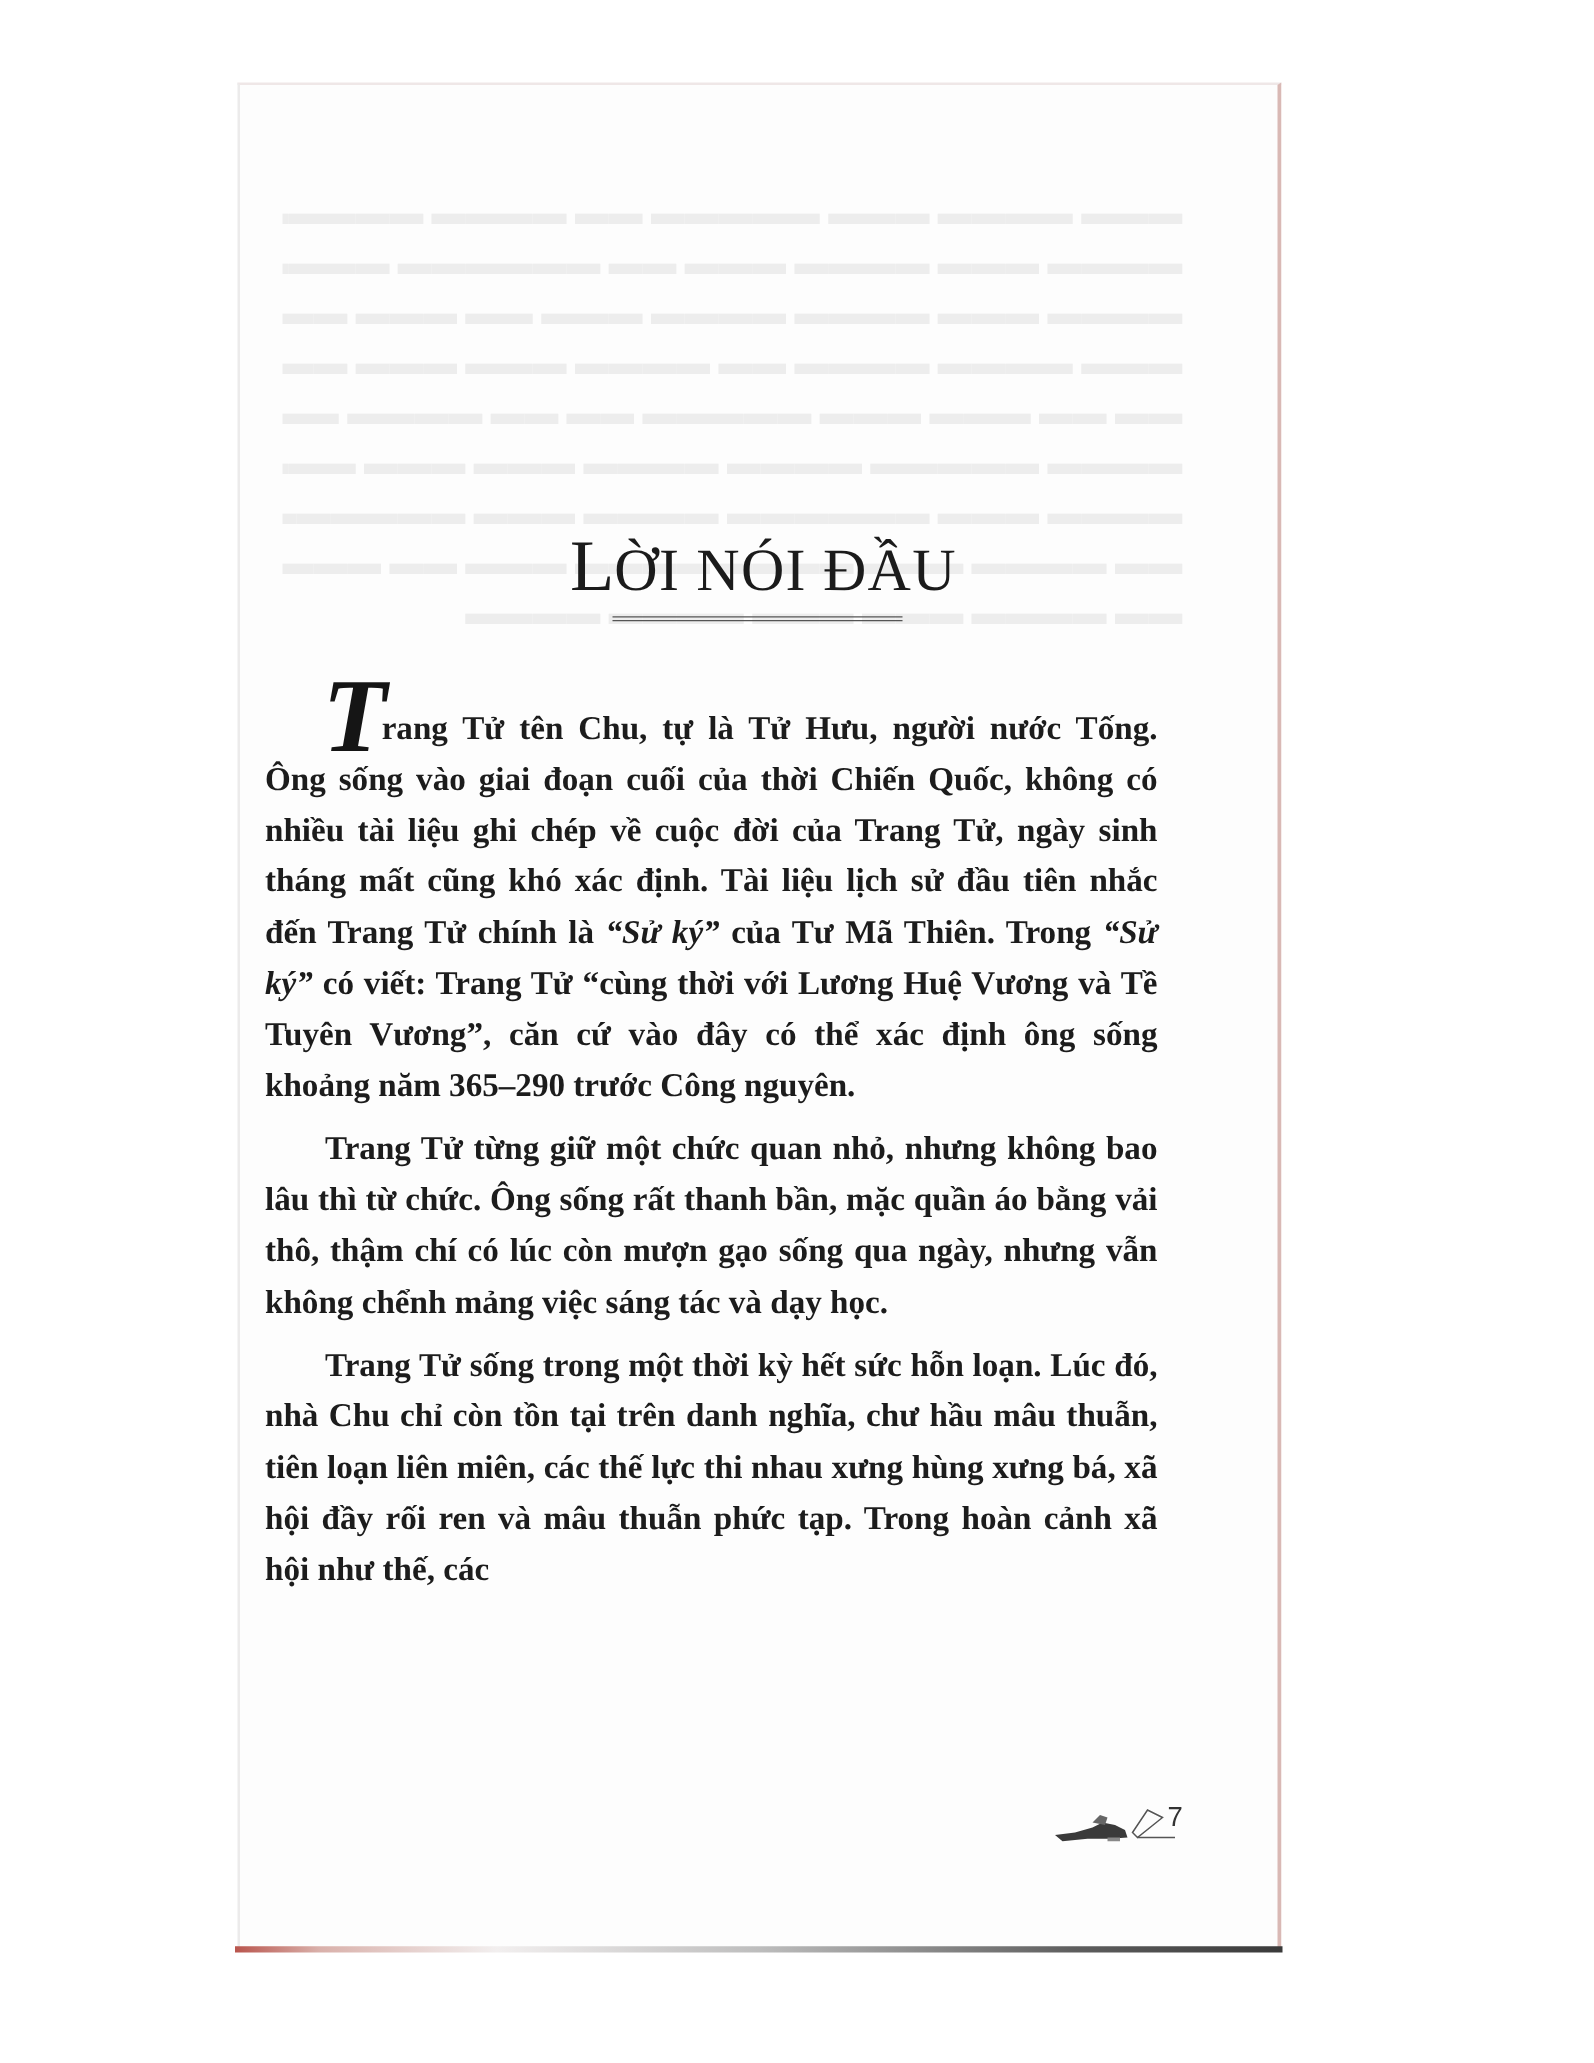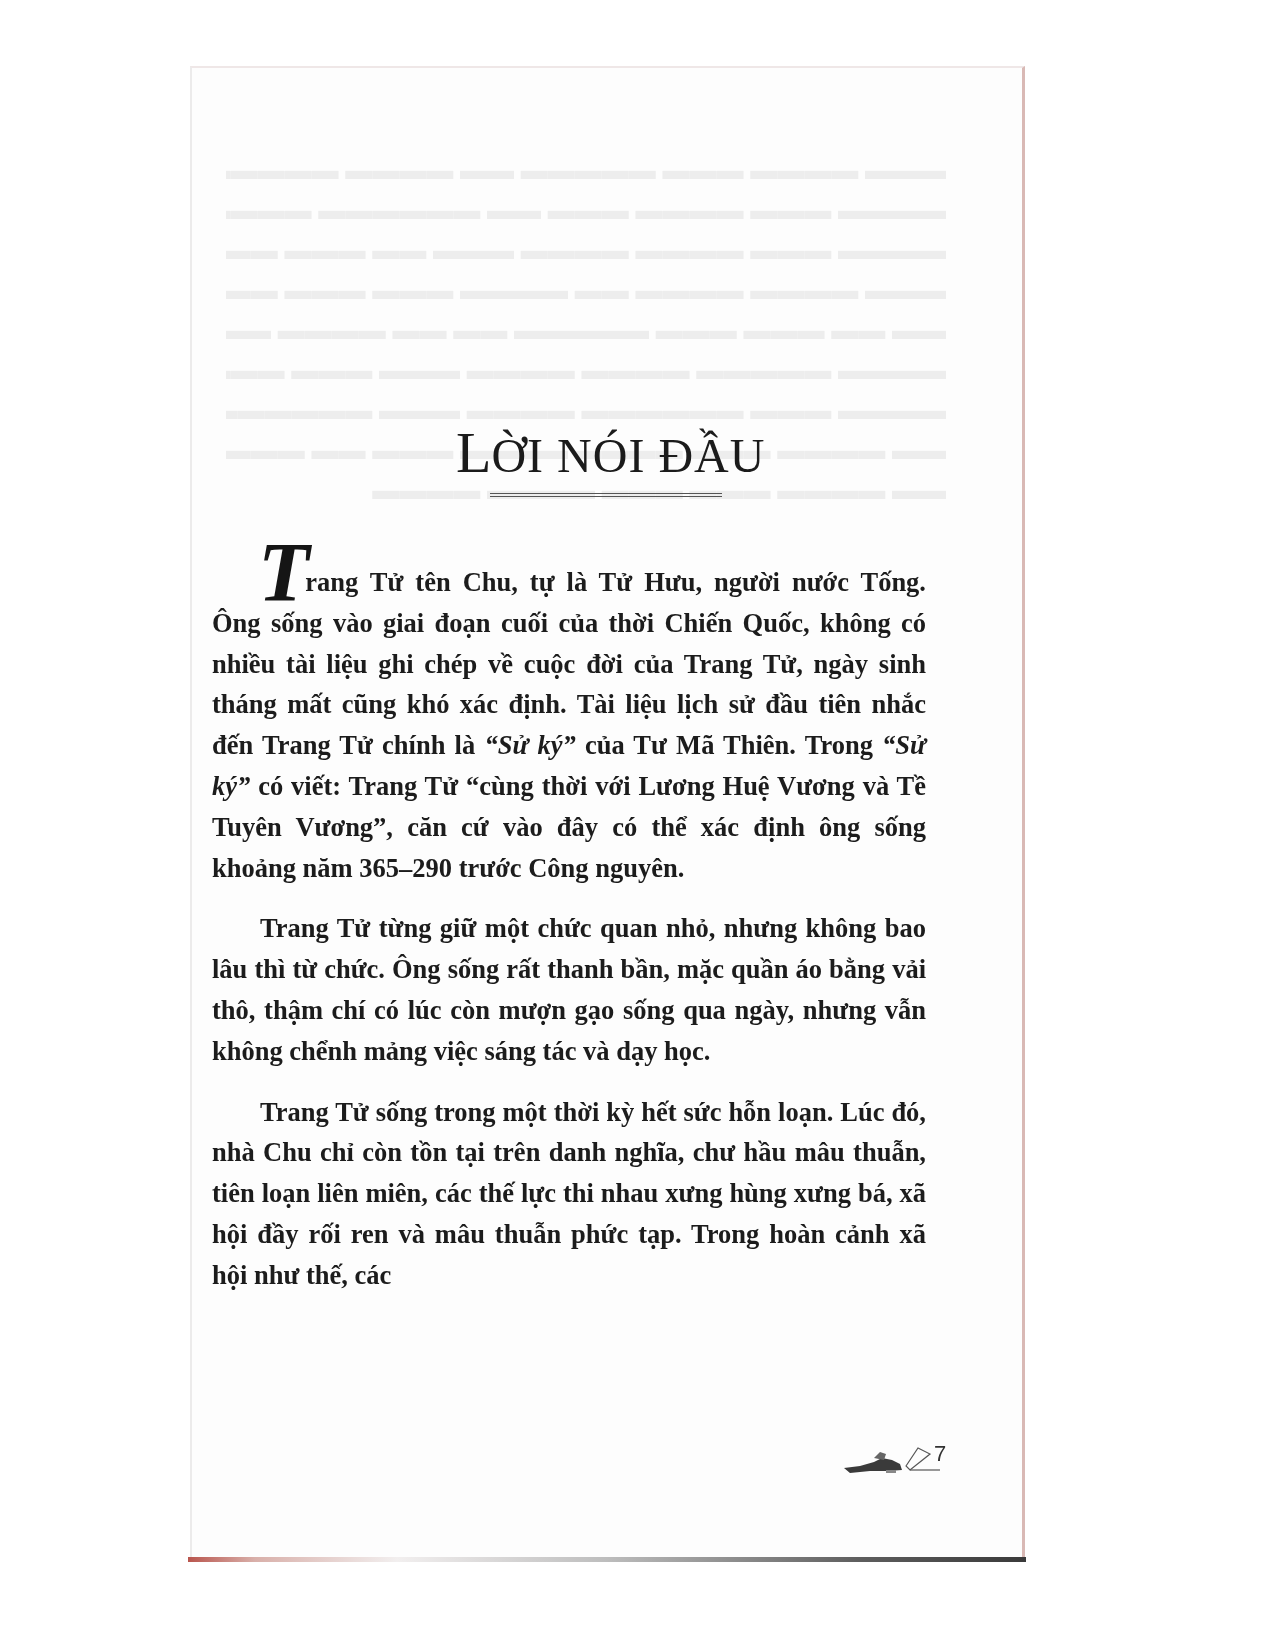--- a/index.html
+++ b/index.html
@@ -84,21 +84,21 @@
     font-size: 26.5px;
     line-height: 40.8px;
     text-align: justify;
     font-weight: bold;
   }
   .body-text p {
     margin: 0;
   }
   .body-text p.para {
     text-indent: 48px;
-    margin-top: 20px;
+    margin-top: 10px;
   }
   .dropcap {
     font-family: "Liberation Serif", "DejaVu Serif", serif;
     font-style: italic;
     font-size: 84px;
     line-height: 0;
     position: relative;
     top: 10px;
     margin-left: 46px;
     margin-right: -4px;

